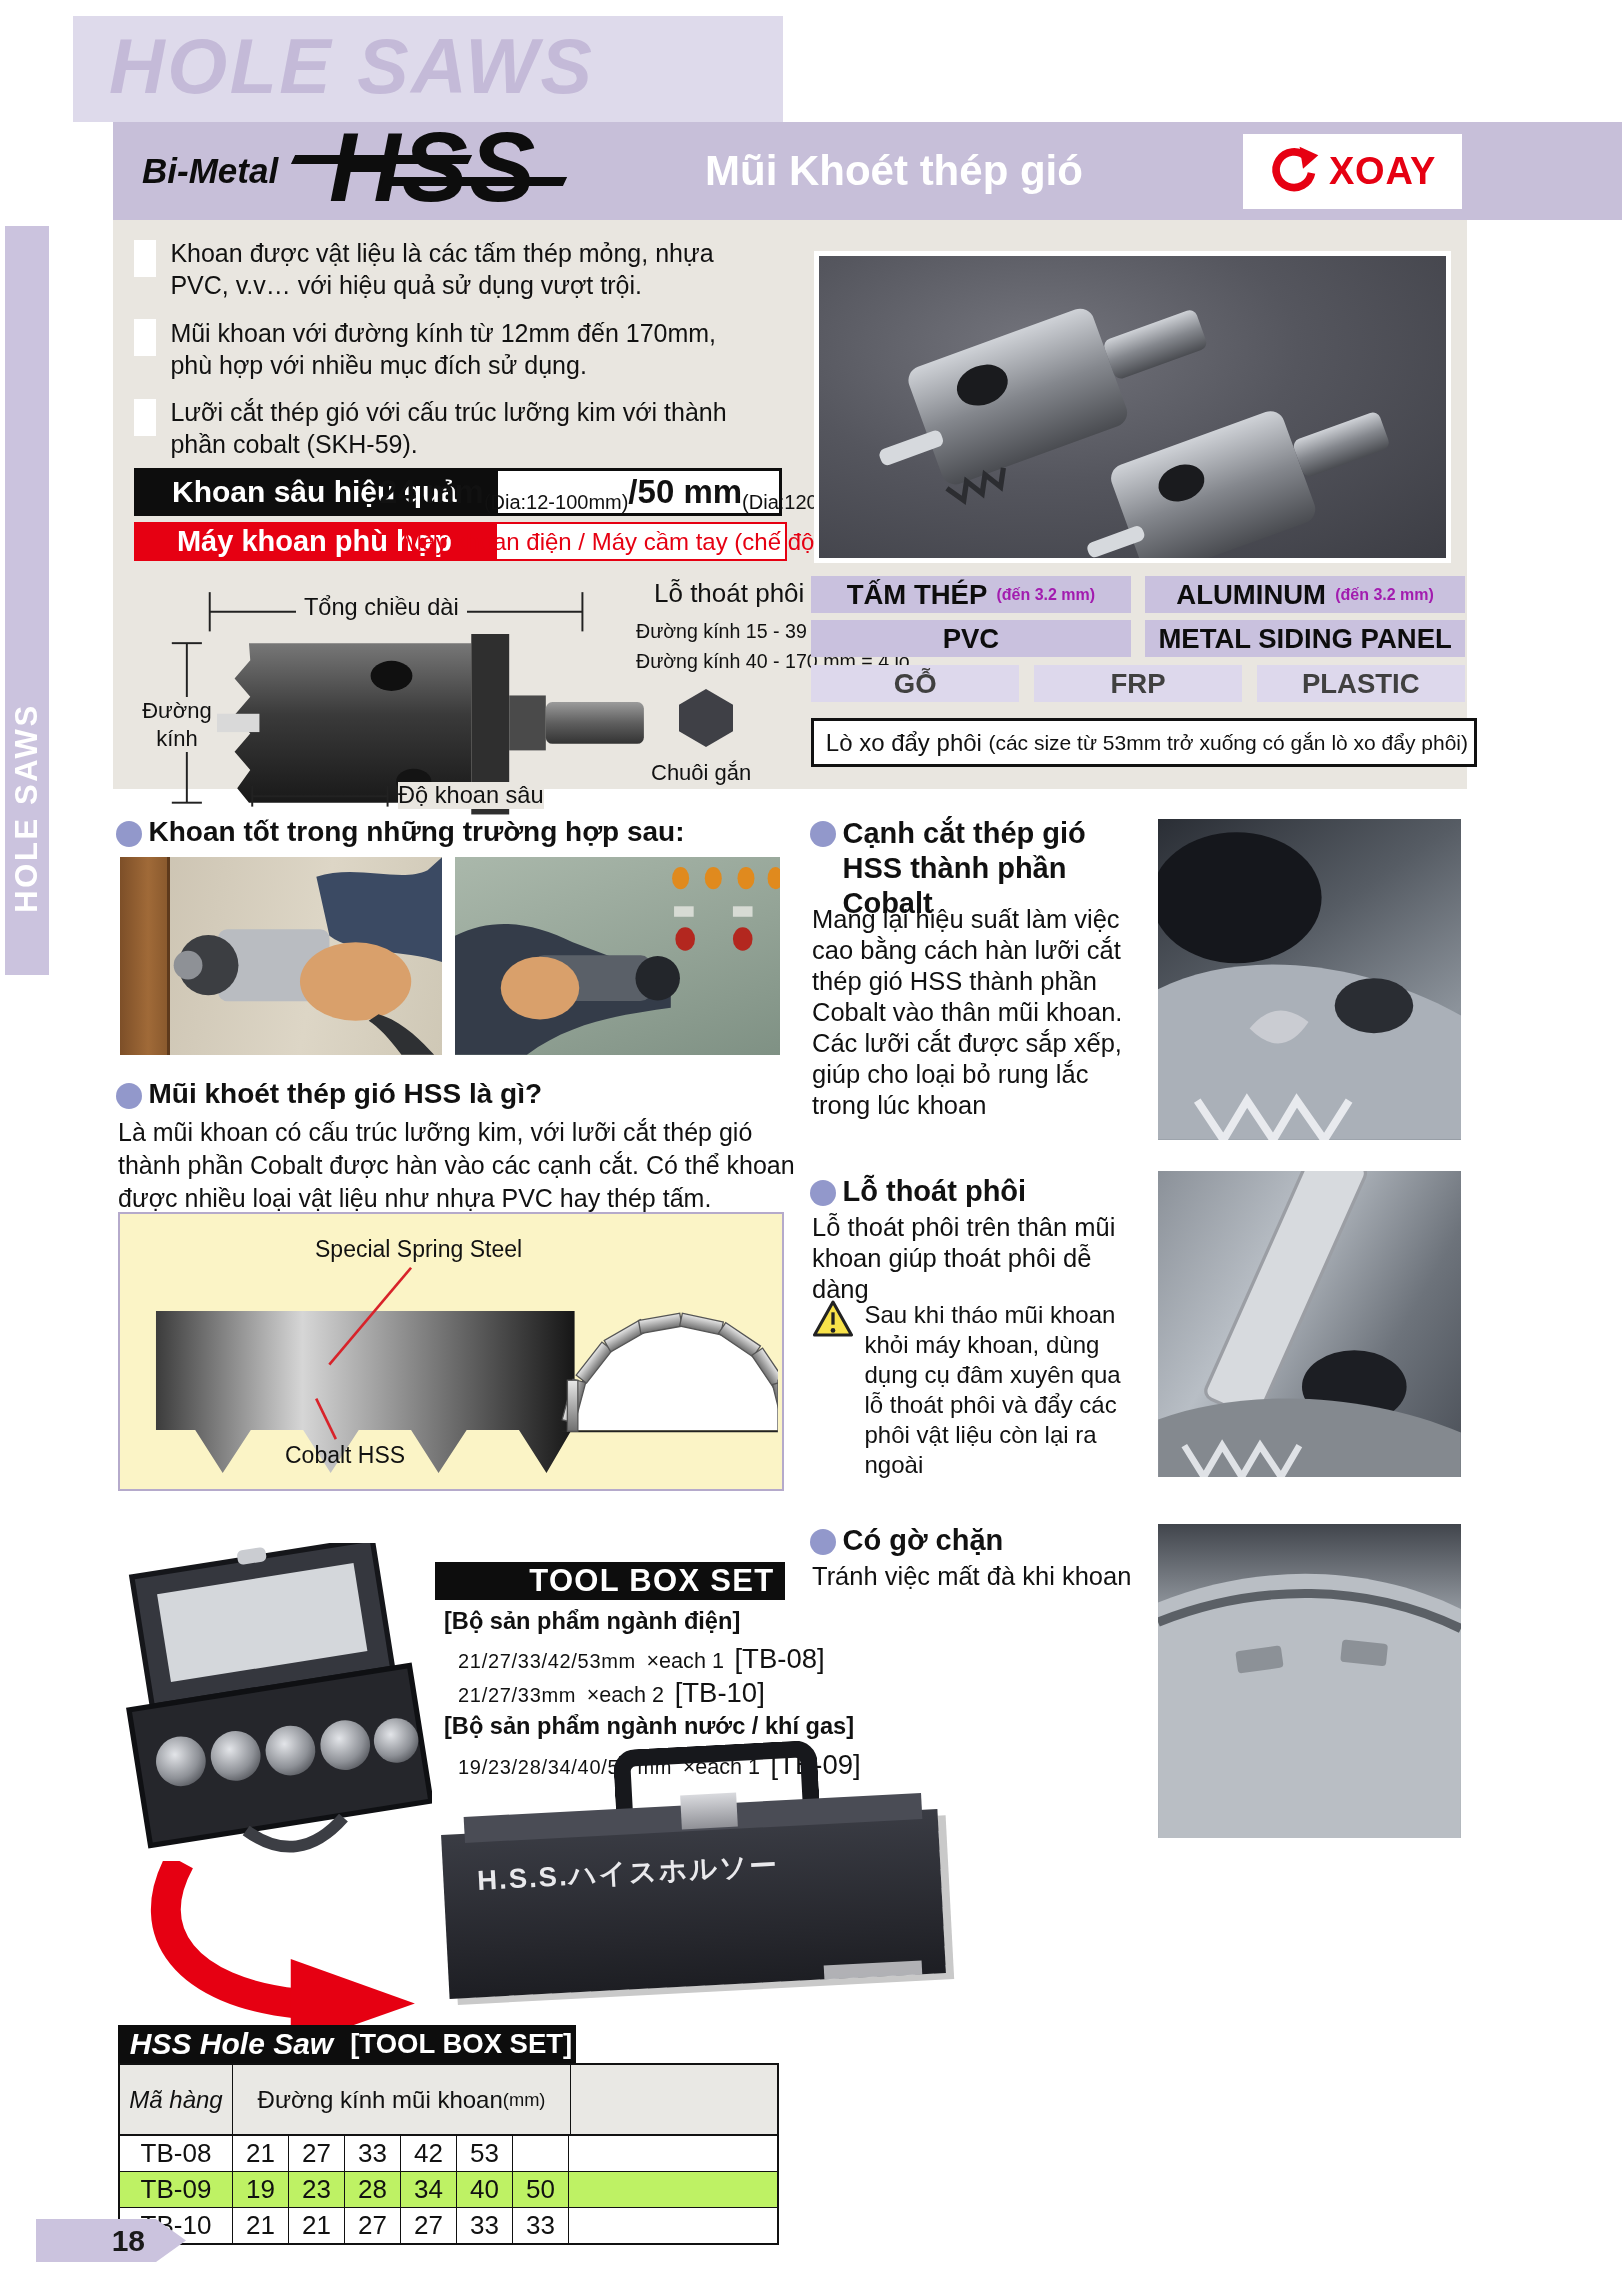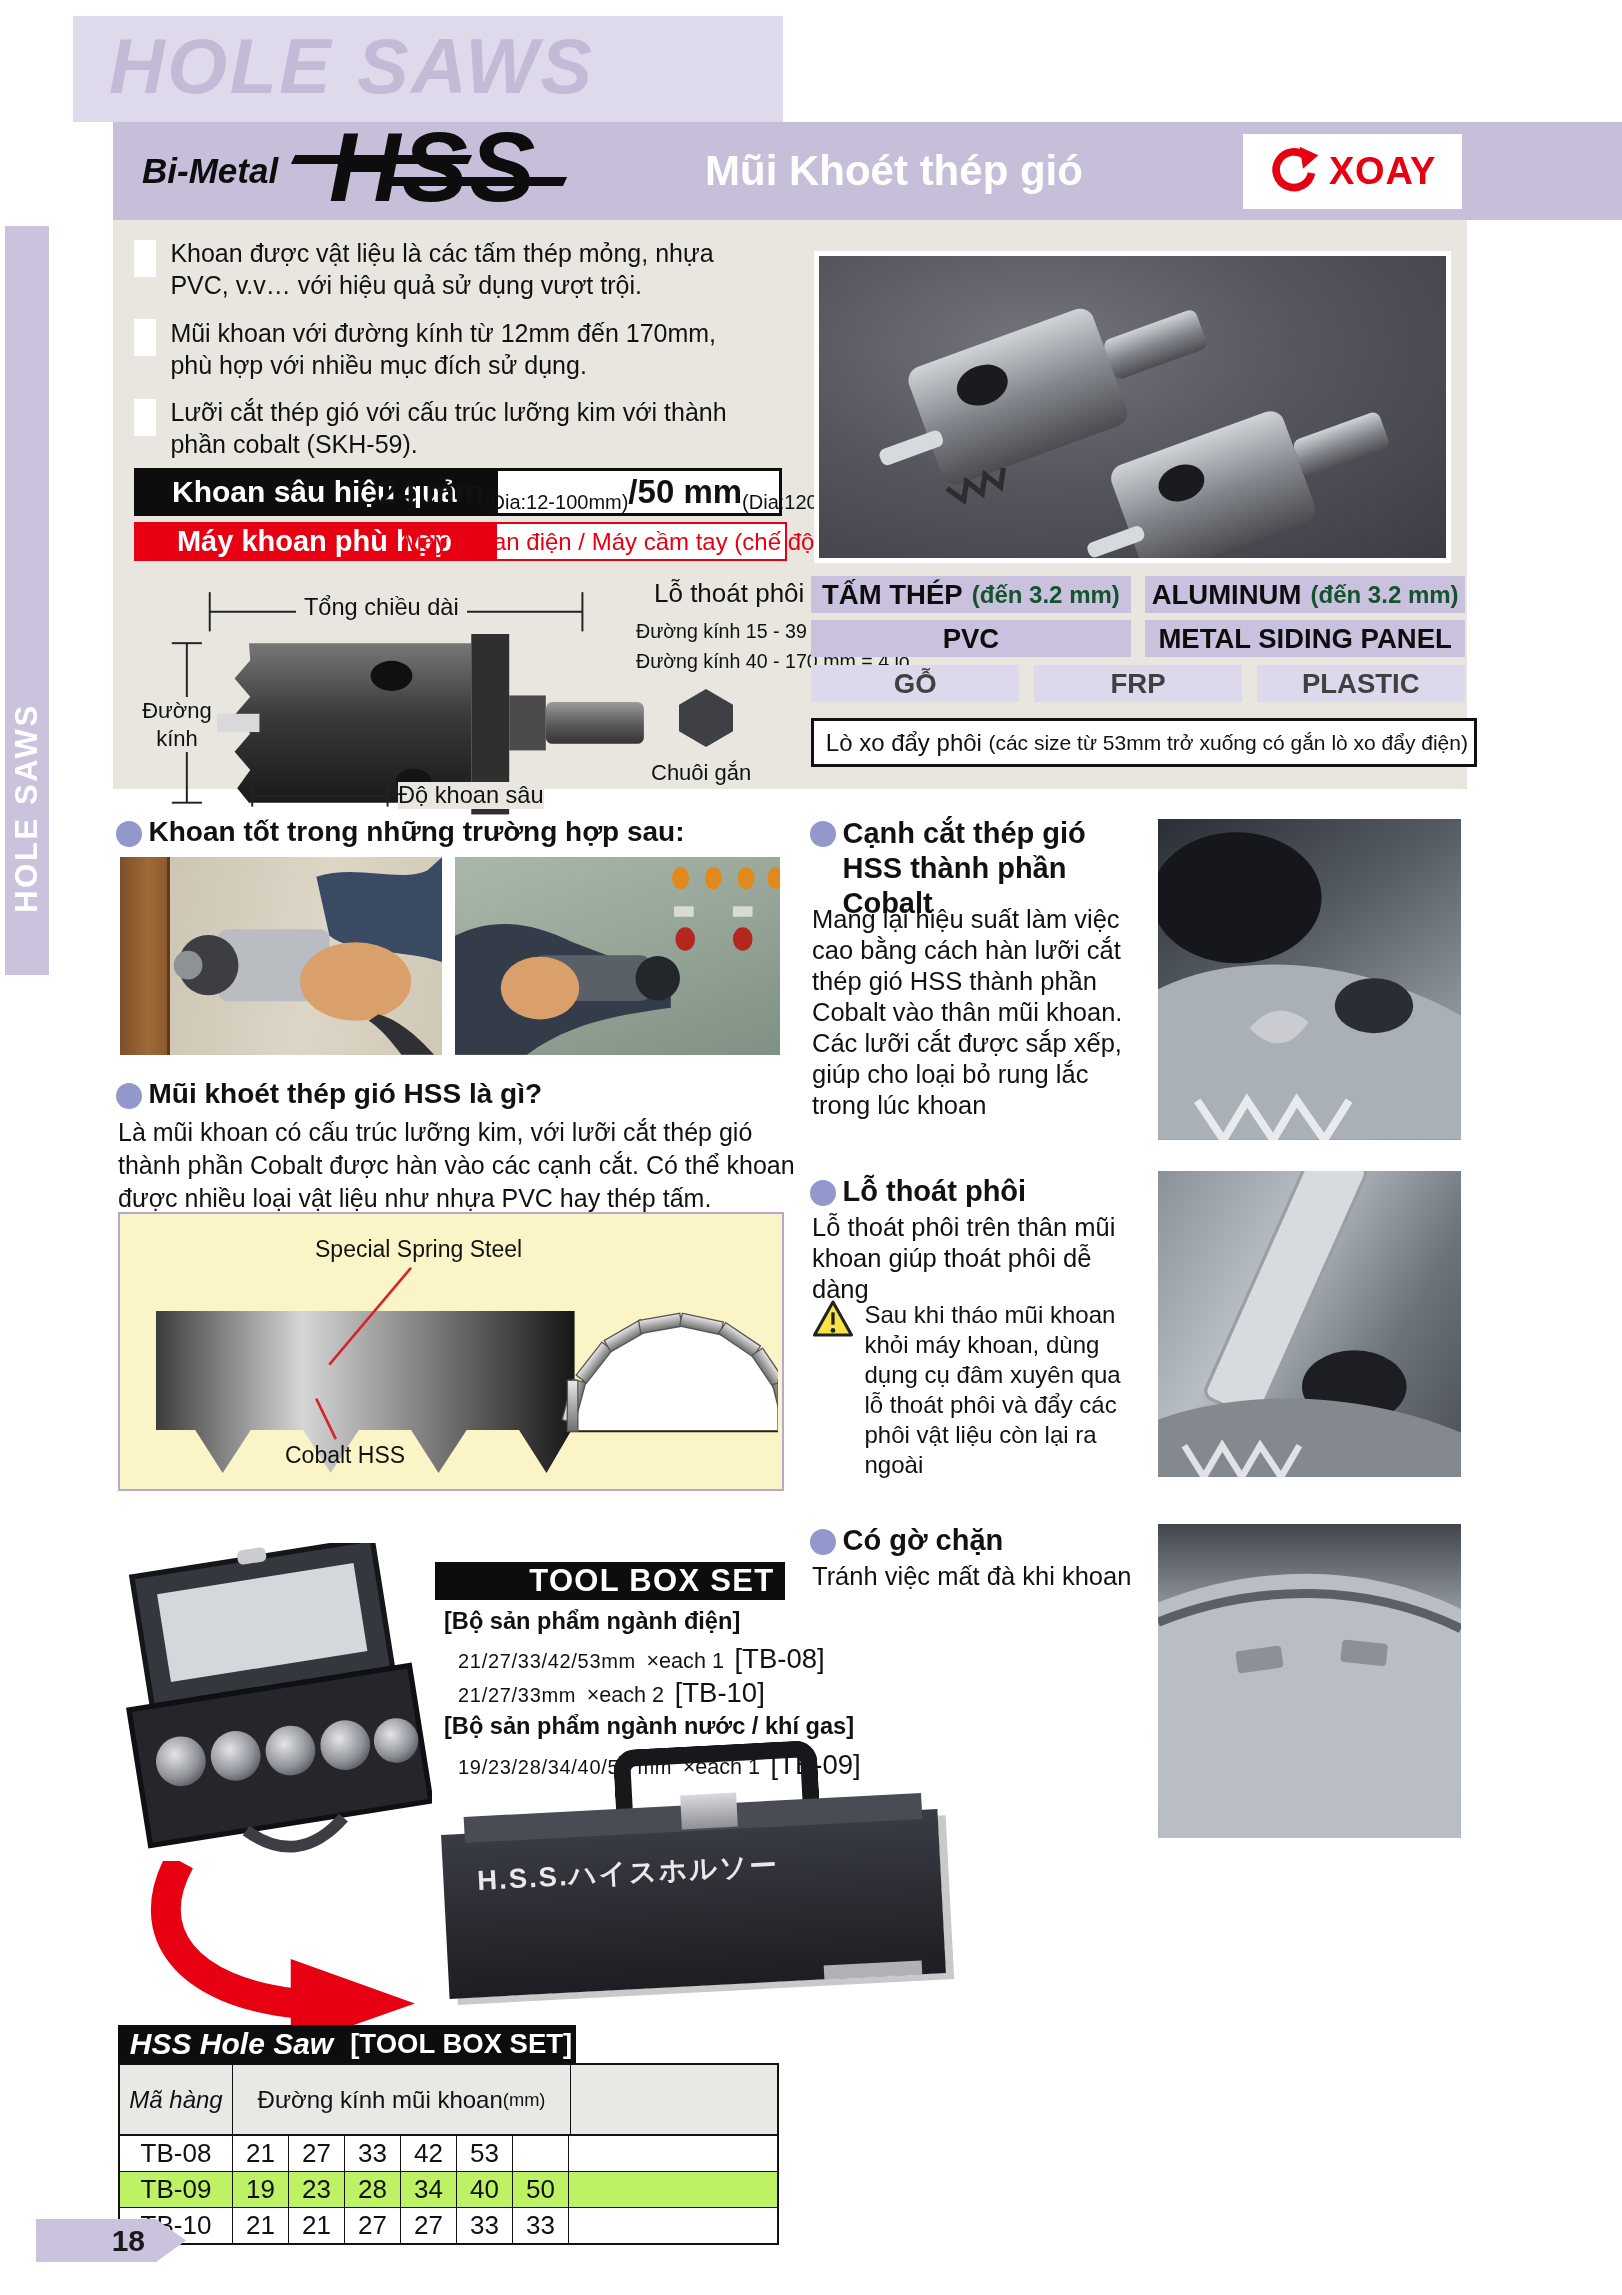--- a/index.html
+++ b/index.html
@@ -61,21 +61,21 @@
   .dg-chip-rule{position:absolute;left:505px;font-size:19.6px;white-space:nowrap;}
   .dg-rule1{top:54px;} .dg-rule2{top:84px;}
   .hexagon{position:absolute;left:548px;top:123px;width:54px;height:58px;background:#3f4046;
            clip-path:polygon(50% 0,100% 27%,100% 73%,50% 100%,0 73%,0 27%);}
   .dg-shank{position:absolute;left:520px;top:194px;font-size:22px;}
 
   
   .mat-row{position:absolute;left:811px;width:654px;height:37px;display:flex;gap:14.4px;}
   .mat-cell{flex:1;display:flex;align-items:center;justify-content:center;gap:9.2px;background:#c9c1de;}
   .mat-cell .m-label{font-size:27.5px;font-weight:bold;color:#0d0d0d;white-space:nowrap;}
-  .mat-cell .m-note{font-size:24px;font-weight:bold;color:#14532d;white-space:nowrap;}
+  .mat-cell .m-note{font-size:16px;font-weight:bold;color:#a21caf;white-space:nowrap;}
   .mat-cell.inactive{background:#ddd8ec;}
   .mat-cell.inactive .m-label{color:#404040;}
   .spring-note{position:absolute;left:811px;top:718px;width:648px;height:43px;background:#fff;border:3.3px solid #111;
                display:flex;align-items:center;padding-left:11.8px;gap:6.5px;white-space:nowrap;}
   .spring-note .b{font-size:24px;font-weight:normal;}
   .spring-note .r{font-size:21px;}
 
   
   .hero-photo{position:absolute;left:814px;top:251px;width:627px;height:302px;border:5.2px solid #fff;
               background:radial-gradient(ellipse at 35% 30%, #73747c 0%, #55565e 45%, #3c3d44 100%);}
@@ -323,21 +323,21 @@
     <div class="mat-cell inactive">
       <span class="m-label">FRP</span>
     </div>
     <div class="mat-cell inactive">
       <span class="m-label">PLASTIC</span>
     </div>
   </div>
 
   <div class="spring-note">
     <span class="b">Lò xo đẩy phôi</span>
-    <span class="r">(các size từ 53mm trở xuống có gắn lò xo đẩy điện)</span>
+    <span class="r">(các size từ 53mm trở xuống có gắn lò xo đẩy phôi)</span>
   </div>
 
   <div class="sec-head h-good">
     <span class="dot"></span>
     <span class="t">Khoan tốt trong những trường hợp sau:</span>
   </div>
 
   <div class="photo photo-wall">
     <div class="wood"></div>
     <svg width="322" height="198" viewBox="0 0 492 302">

